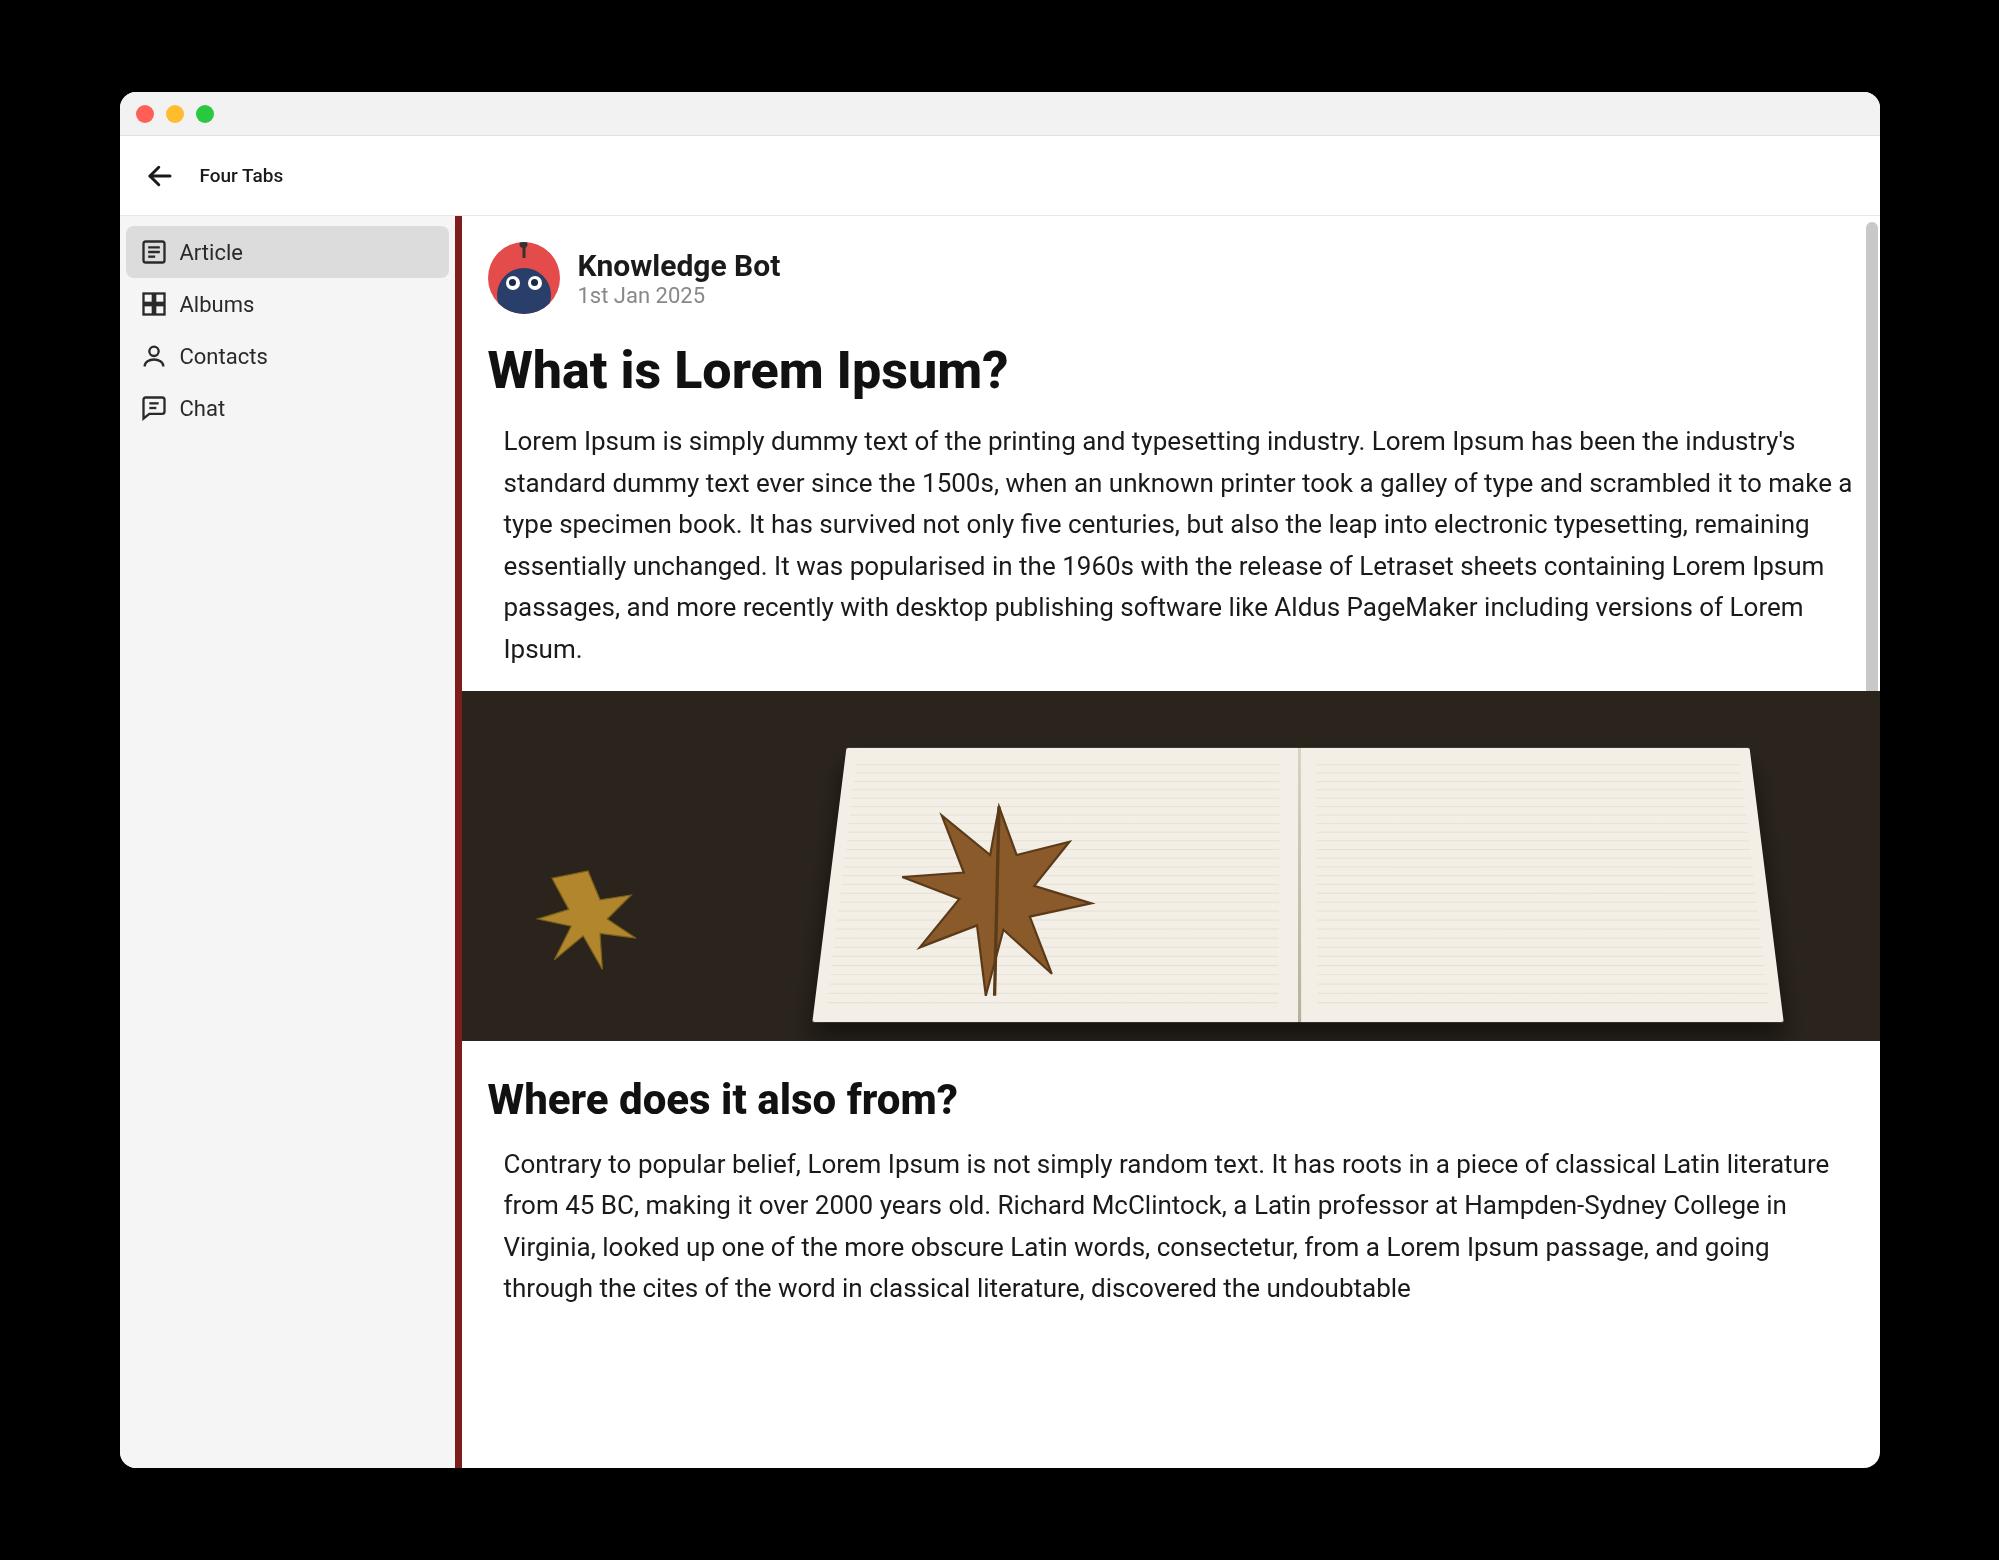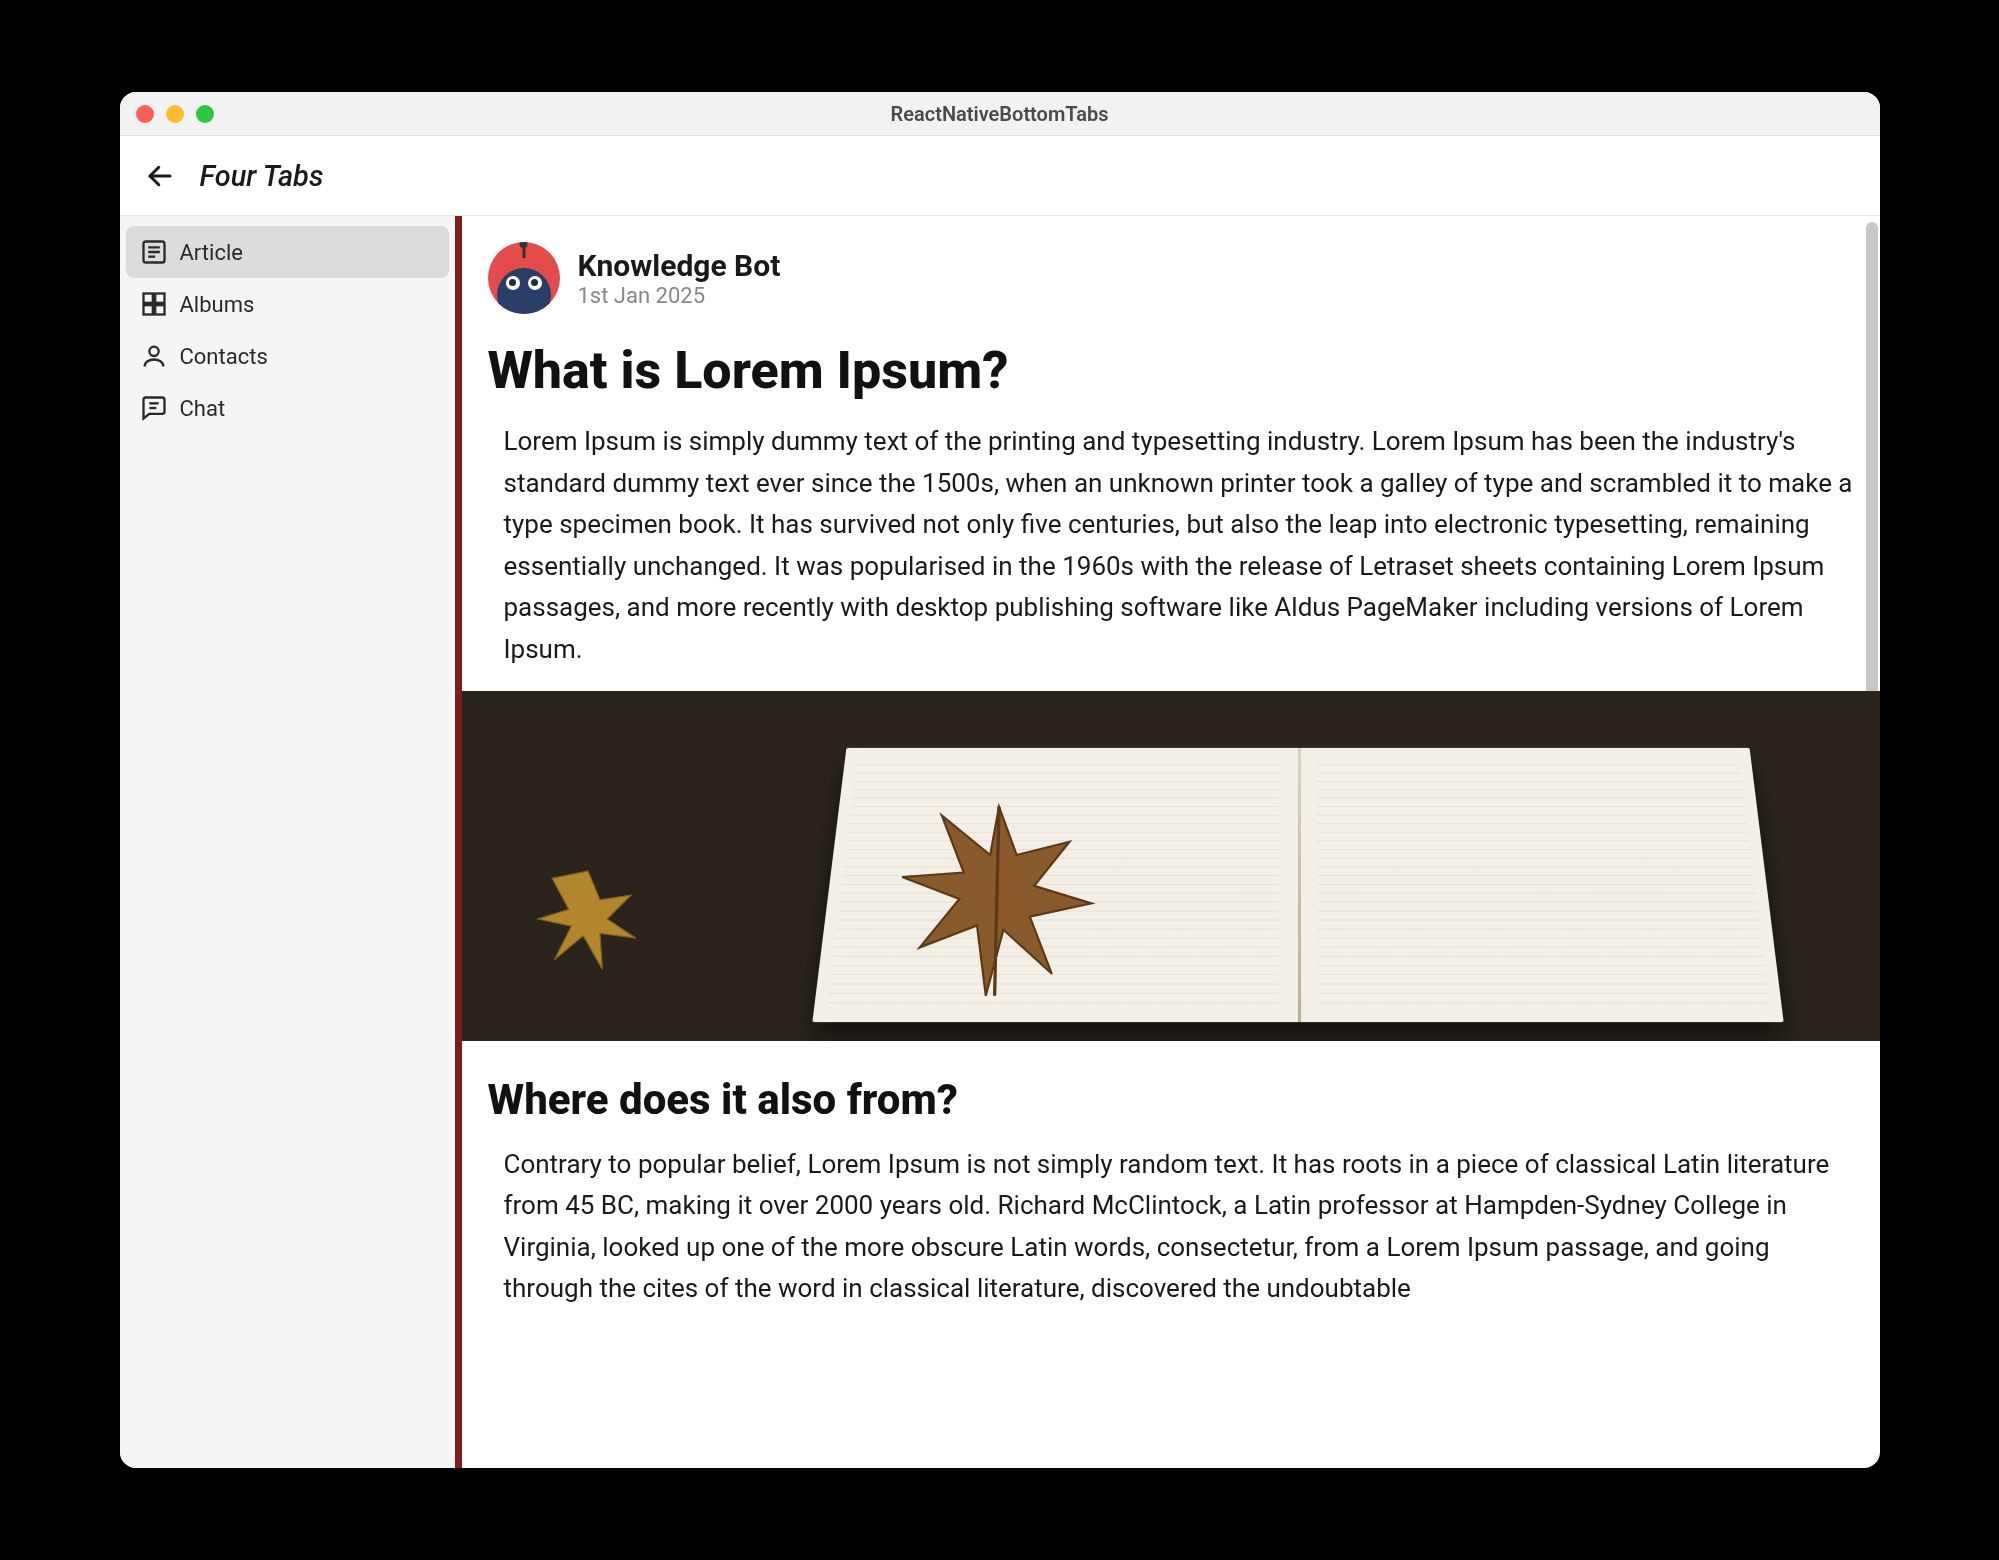--- a/index.html
+++ b/index.html
@@ -56,24 +56,23 @@
     gap: 20px;
     border-bottom: 1px solid #e8e8e8;
   }
   .back-btn {
     width: 40px; height: 40px;
     display: flex; align-items: center; justify-content: center;
     cursor: pointer;
     color: #1a1a1a;
   }
   .page-title {
-    font-size: 29px;
+    font-size: 19px;
     font-weight: 500;
     color: #1a1a1a;
-    font-style: italic;
   }
   .body {
     flex: 1;
     display: flex;
     overflow: hidden;
   }
   .sidebar {
     width: 342px;
     background: #f5f5f5;
     border-right: 7px solid #7f1d1d;
@@ -252,21 +251,20 @@
 </head>
 <body>
 
 <div class="window">
   <div class="titlebar">
     <div class="traffic-lights">
       <div class="light red"></div>
       <div class="light yellow"></div>
       <div class="light green"></div>
     </div>
-    <div class="window-title">ReactNativeBottomTabs</div>
   </div>
 
   <div class="header">
     <div class="back-btn">
       <svg width="30" height="30" viewBox="0 0 24 24" fill="none" stroke="currentColor" stroke-width="2.4" stroke-linecap="round" stroke-linejoin="round">
           <line x1="20" y1="12" x2="4" y2="12"></line>
           <polyline points="11 5 4 12 11 19"></polyline>
         </svg>
     </div>
     <div class="page-title">Four Tabs</div>

